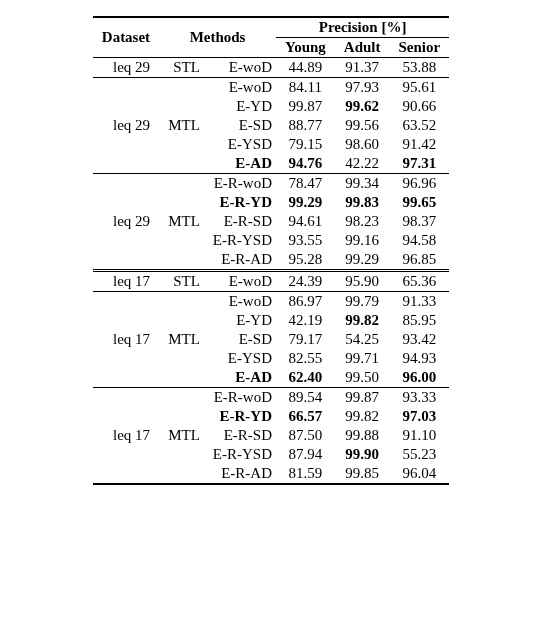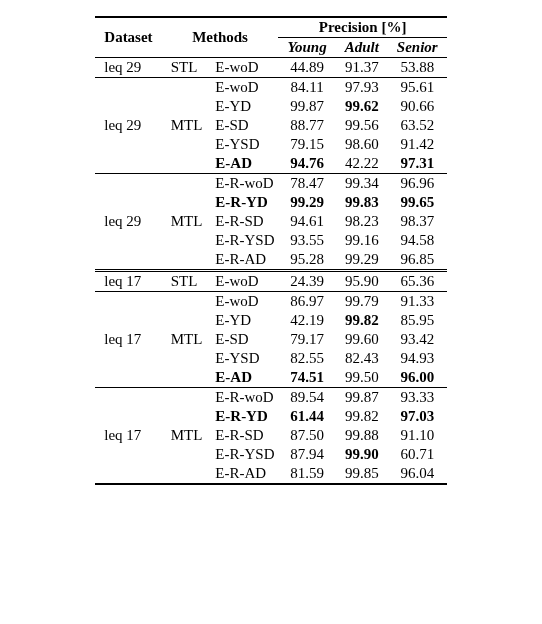--- a/index.html
+++ b/index.html
@@ -12,23 +12,23 @@
   }
   table {
     border-collapse: collapse;
     margin: 0 auto;
   }
   th, td {
     padding: 1px 9px;
     text-align: center;
     white-space: nowrap;
   }
-  .left { text-align: left; }
+  .left { text-align: right; }
   .bold { font-weight: bold; }
-  .italic { font-style: italic; }
+  .italic { }
   .top-thick { border-top: 2px solid #000; font-family: Liberation Serif, serif; }
   .bot-thick { border-bottom: 2px solid #000; }
   .bot-thin  { border-bottom: 1px solid #000; }
   .bot-double { border-bottom: 3px double #000; }
   .method-sub { padding-left: 4px; padding-right: 4px; }
   .num { font-variant-numeric: lining-nums; }
 </style>
 </head>
 <body>
 
@@ -139,60 +139,60 @@
       </tr>
       <tr>
         <td class="left method-sub ">E-YD</td>
         <td class="num ">42.19</td>
         <td class="num  bold">99.82</td>
         <td class="num ">85.95</td>
       </tr>
       <tr>
         <td class="left method-sub ">E-SD</td>
         <td class="num ">79.17</td>
-        <td class="num ">99.60</td>
+        <td class="num ">54.25</td>
         <td class="num ">93.42</td>
       </tr>
       <tr>
         <td class="left method-sub ">E-YSD</td>
         <td class="num ">82.55</td>
-        <td class="num ">82.43</td>
+        <td class="num ">99.71</td>
         <td class="num ">94.93</td>
       </tr>
       <tr>
         <td class="left method-sub bot-thin bold">E-AD</td>
-        <td class="num bot-thin bold">74.51</td>
+        <td class="num bot-thin bold">62.40</td>
         <td class="num bot-thin">99.50</td>
         <td class="num bot-thin bold">96.00</td>
       </tr>
       <tr>
         <td rowspan="5" class="left bot-thick" style="vertical-align: middle;">leq 17</td>
         <td rowspan="5" class="left bot-thick" style="vertical-align: middle;">MTL</td>
         <td class="left method-sub ">E-R-woD</td>
         <td class="num ">89.54</td>
         <td class="num ">99.87</td>
         <td class="num ">93.33</td>
       </tr>
       <tr>
         <td class="left method-sub  bold">E-R-YD</td>
-        <td class="num  bold">61.44</td>
+        <td class="num  bold">66.57</td>
         <td class="num ">99.82</td>
         <td class="num  bold">97.03</td>
       </tr>
       <tr>
         <td class="left method-sub ">E-R-SD</td>
         <td class="num ">87.50</td>
         <td class="num ">99.88</td>
         <td class="num ">91.10</td>
       </tr>
       <tr>
         <td class="left method-sub ">E-R-YSD</td>
         <td class="num ">87.94</td>
         <td class="num  bold">99.90</td>
-        <td class="num ">60.71</td>
+        <td class="num ">55.23</td>
       </tr>
       <tr>
         <td class="left method-sub bot-thick">E-R-AD</td>
         <td class="num bot-thick">81.59</td>
         <td class="num bot-thick">99.85</td>
         <td class="num bot-thick">96.04</td>
       </tr>
     </tbody>
 </table>
 

